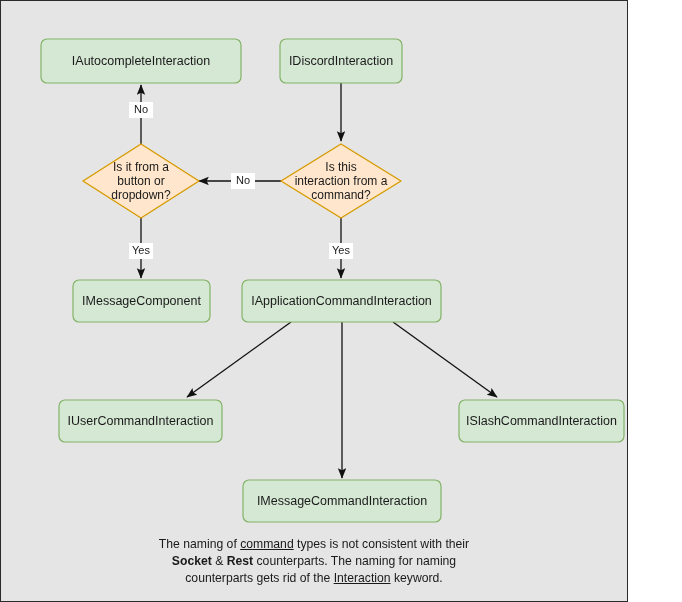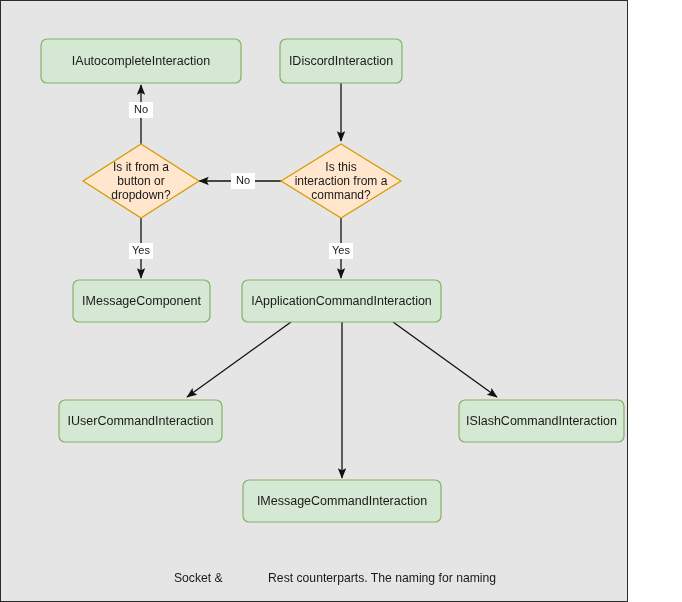--- a/index.html
+++ b/index.html
@@ -67,21 +67,21 @@
     position: absolute;
     left: 0;
     right: 0;
     bottom: 14px;
     text-align: center;
     font-family: "Liberation Sans", sans-serif;
     font-size: 12.2px;
     line-height: 17px;
     color: #1a1a1a;
   }
-  .footnote b { font-weight: normal; margin-left: 42px; }
+  .footnote b { font-weight: bold; }
   .footnote u { text-decoration: underline; }
 </style>
 </head>
 <body>
 
 <div id="page">
 
   <svg id="diagram" viewBox="0 0 680 600">
     <defs>
       <marker id="arrowhead" markerWidth="9" markerHeight="9" refX="7.5" refY="3.2" orient="auto" markerUnits="strokeWidth">
@@ -148,17 +148,23 @@
         <text x="140" y="109" class="edge-label">No</text>
         <rect x="128" y="242" width="24" height="16" fill="#ffffff"></rect>
         <text x="140" y="250" class="edge-label">Yes</text>
         <rect x="328" y="242" width="24" height="16" fill="#ffffff"></rect>
         <text x="340" y="250" class="edge-label">Yes</text>
       </g>
   </svg>
 
   <div class="footnote">
     <div>
+      <span>The naming of </span><u>command</u><span> types is not consistent with their</span>
+    </div>
+    <div>
       <b>Socket</b><span> &amp; </span><b>Rest</b><span> counterparts. The naming for naming</span>
+    </div>
+    <div>
+      <span>counterparts gets rid of the </span><u>Interaction</u><span> keyword.</span>
     </div>
   </div>
 
 </div>
 
 </body></html>

